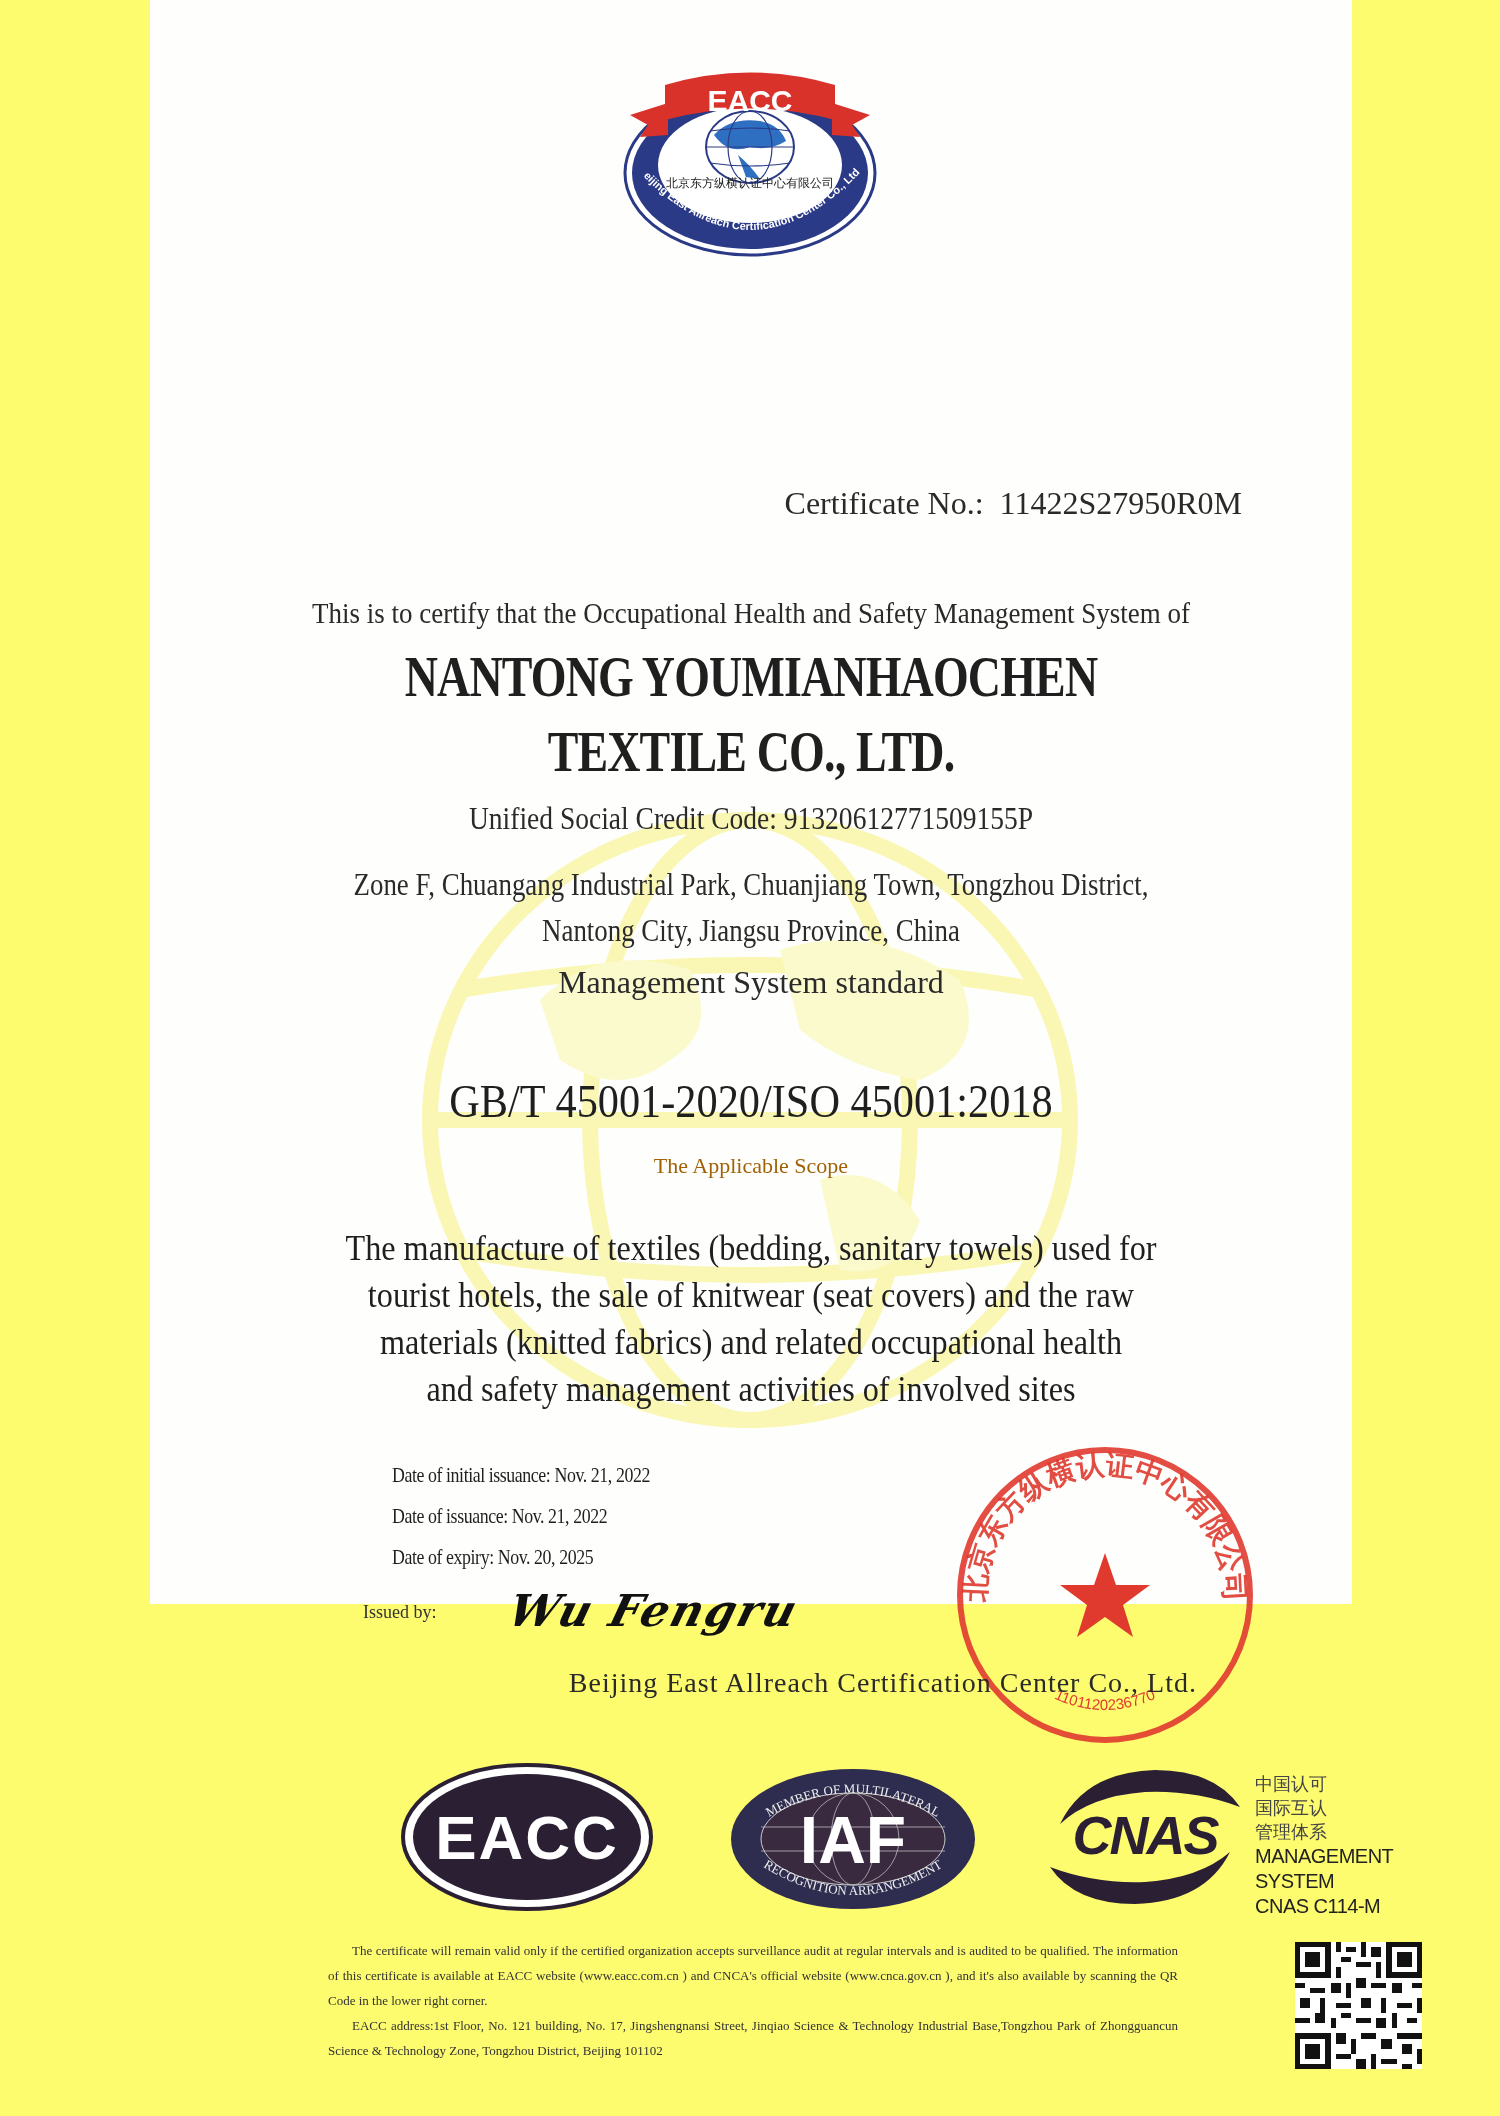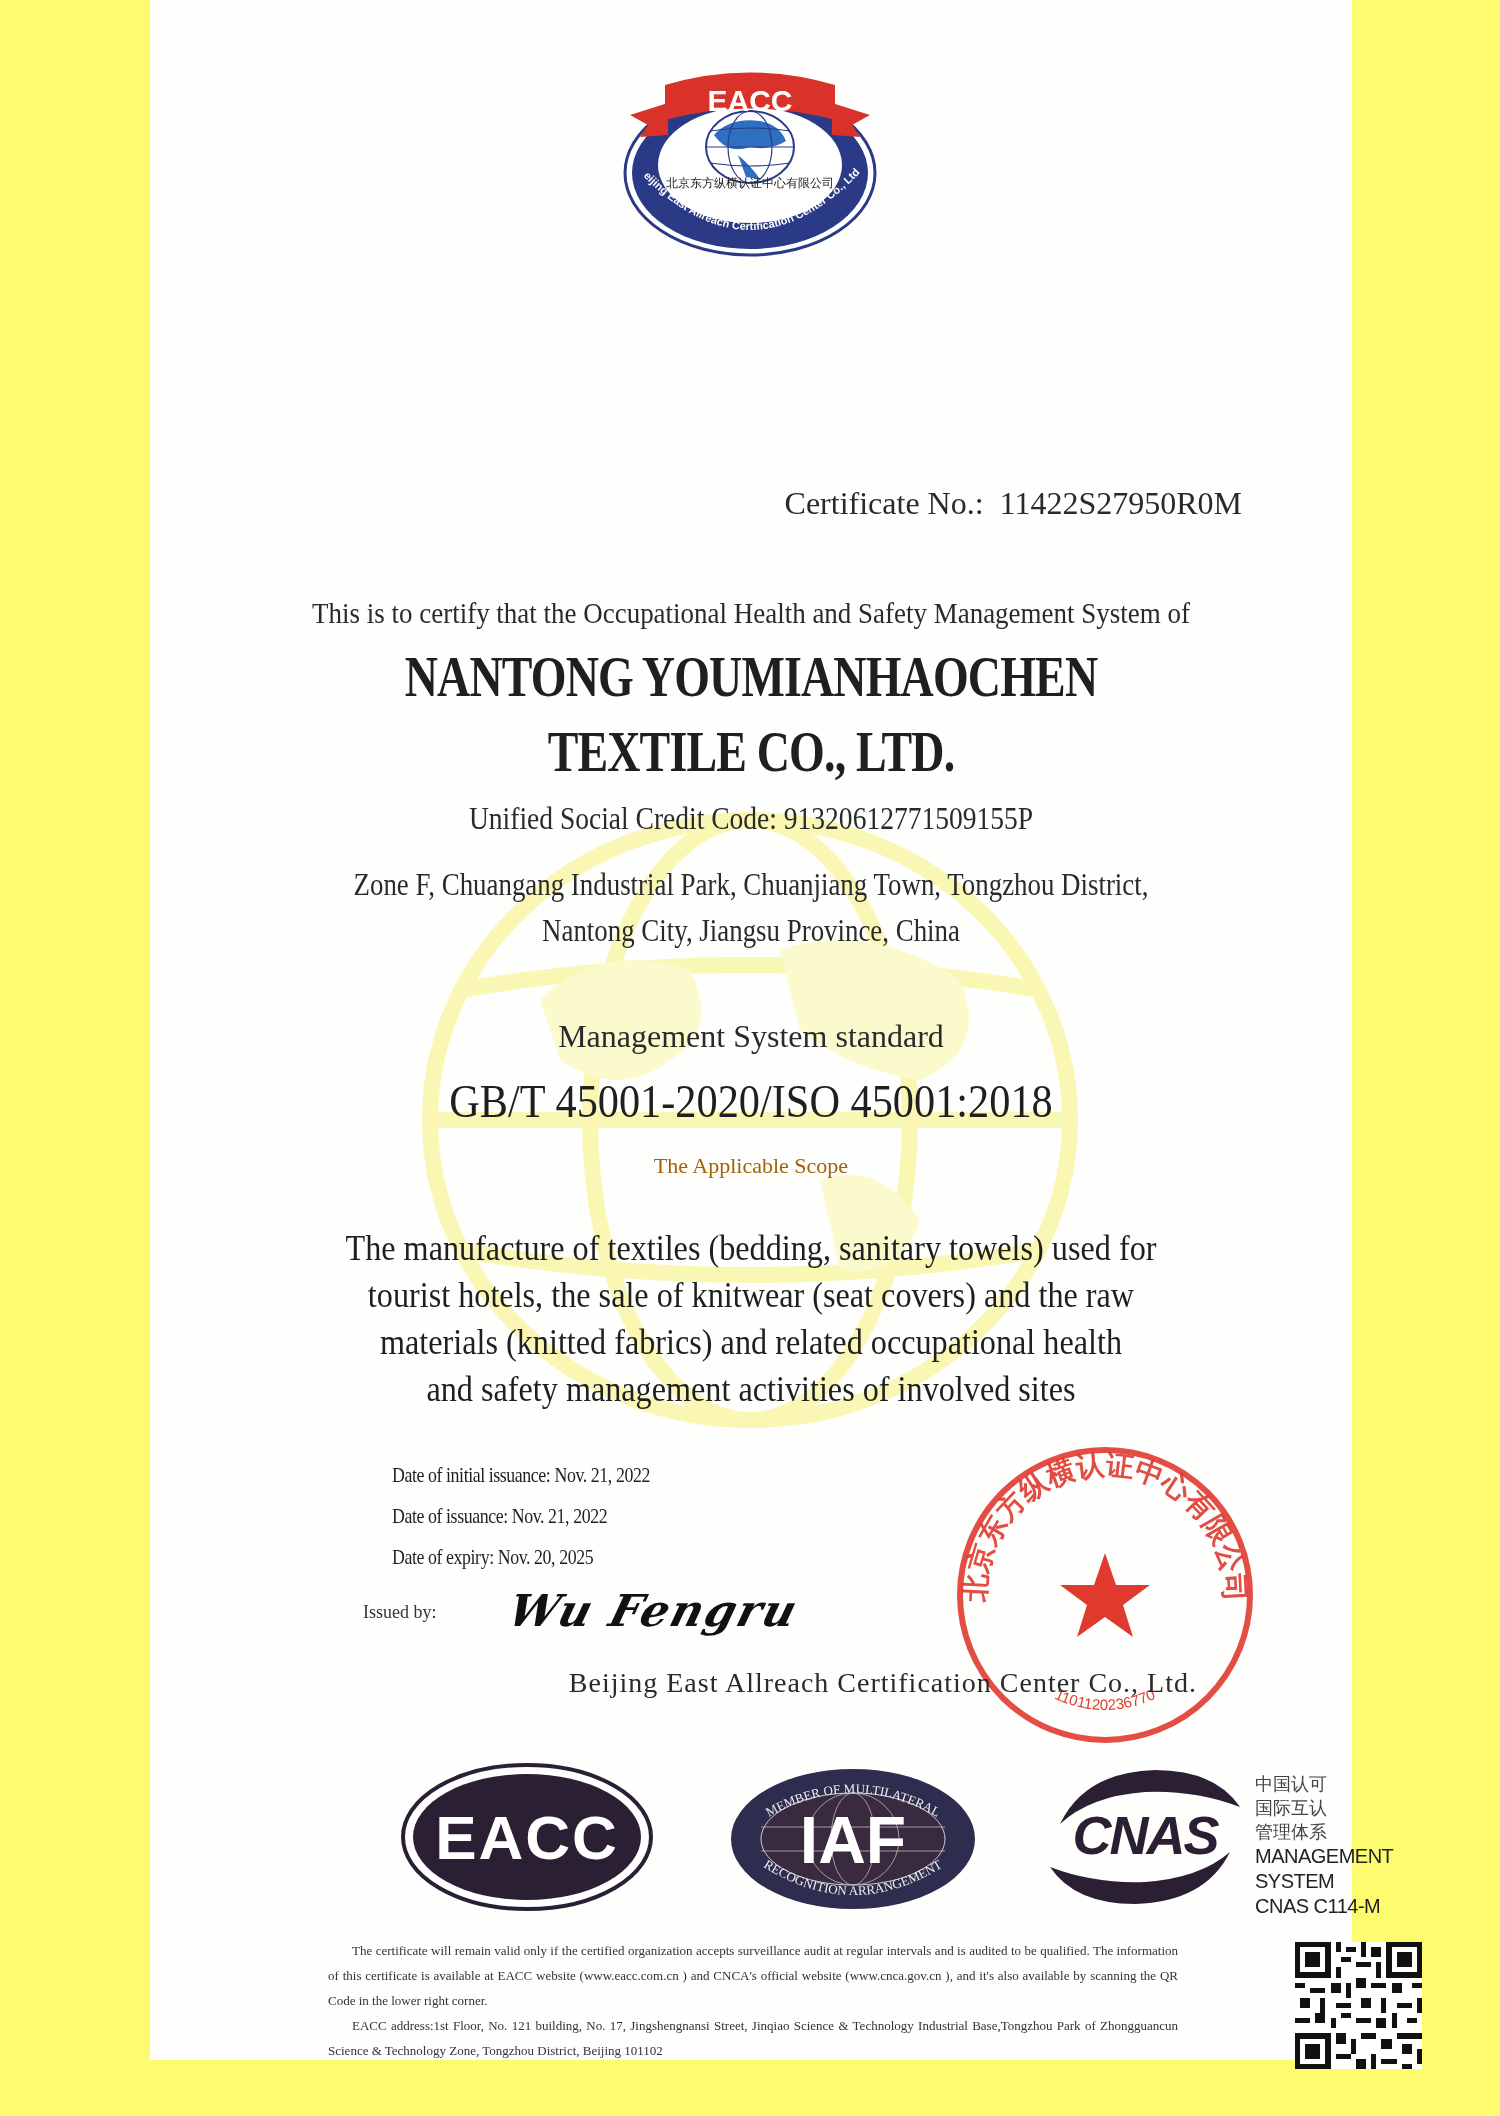--- a/index.html
+++ b/index.html
@@ -4,21 +4,21 @@
 <style>
   html, body { margin: 0; padding: 0; }
   body {
     width: 1500px; height: 2116px; overflow: hidden;
     background: #fdfb6e;
     position: relative;
     font-family: "Liberation Serif", serif;
     color: #222;
   }
   .paper {
-    position: absolute; left: 150px; top: 0; width: 1202px; height: 2060px;
+    position: absolute; left: 150px; top: 0; width: 1202px; height: 1604px;
     background: #fefefc;
   }
   .abs { position: absolute; }
   .center { text-align: center; left: 0; right: 0; }
 
   
   .watermark { position: absolute; left: 250px; top: 800px; width: 700px; height: 640px; opacity: 0.55; }
 
   
   .top-logo { position: absolute; left: 460px; top: 55px; width: 280px; height: 205px; }
@@ -34,21 +34,21 @@
   .intro { top: 597px; font-size: 29px; color: #2a2a2a; transform: scaleX(0.93); }
   .company { font-weight: bold; font-size: 56px; color: #1f1f1f; transform: scaleX(0.82); letter-spacing: -1px; }
   .company.l1 { top: 645px; }
   .company.l2 { top: 720px; }
   .credit { top: 800px; font-size: 32px; transform: scaleX(0.86); color: #2a2a2a; }
   .addr { font-size: 32px; transform: scaleX(0.84); color: #2a2a2a; }
   .addr.l1 { top: 866px; }
   .addr.l2 { top: 912px; }
   .audited { font-size: 32px; color: #2a2a2a; }
   .audited.l1 { top: 976px; }
-  .audited.l2 { top: 1018px; }
+  .audited.l2 { top: 964px; }
   .standard { top: 1075px; font-size: 46px; color: #1f1f1f; transform: scaleX(0.92); }
   .scope-head { top: 1153px; font-size: 22px; color: #a16207; }
   .scope { top: 1225px; font-size: 35px; line-height: 47px; color: #1f1f1f; transform: scaleX(0.92); }
 
   .dates { left: 242px; top: 1455px; font-size: 21px; color: #1f1f1f; line-height: 41px; transform: scaleX(0.85); transform-origin: left; letter-spacing: -0.5px; }
   .issued-by { left: 213px; top: 1602px; font-size: 18px; color: #333; }
   .signature { left: 360px; top: 1585px; font-family: "DejaVu Serif", serif; font-style: italic; font-weight: bold; font-size: 44px; color: #111; transform: skewX(-15deg); letter-spacing: 2px; }
   .issuer { top: 1667px; right: 155px; font-size: 28px; color: #2a2a2a; letter-spacing: 1px; }
 
   .stamp { position: absolute; left: 800px; top: 1445px; width: 310px; height: 300px; }

